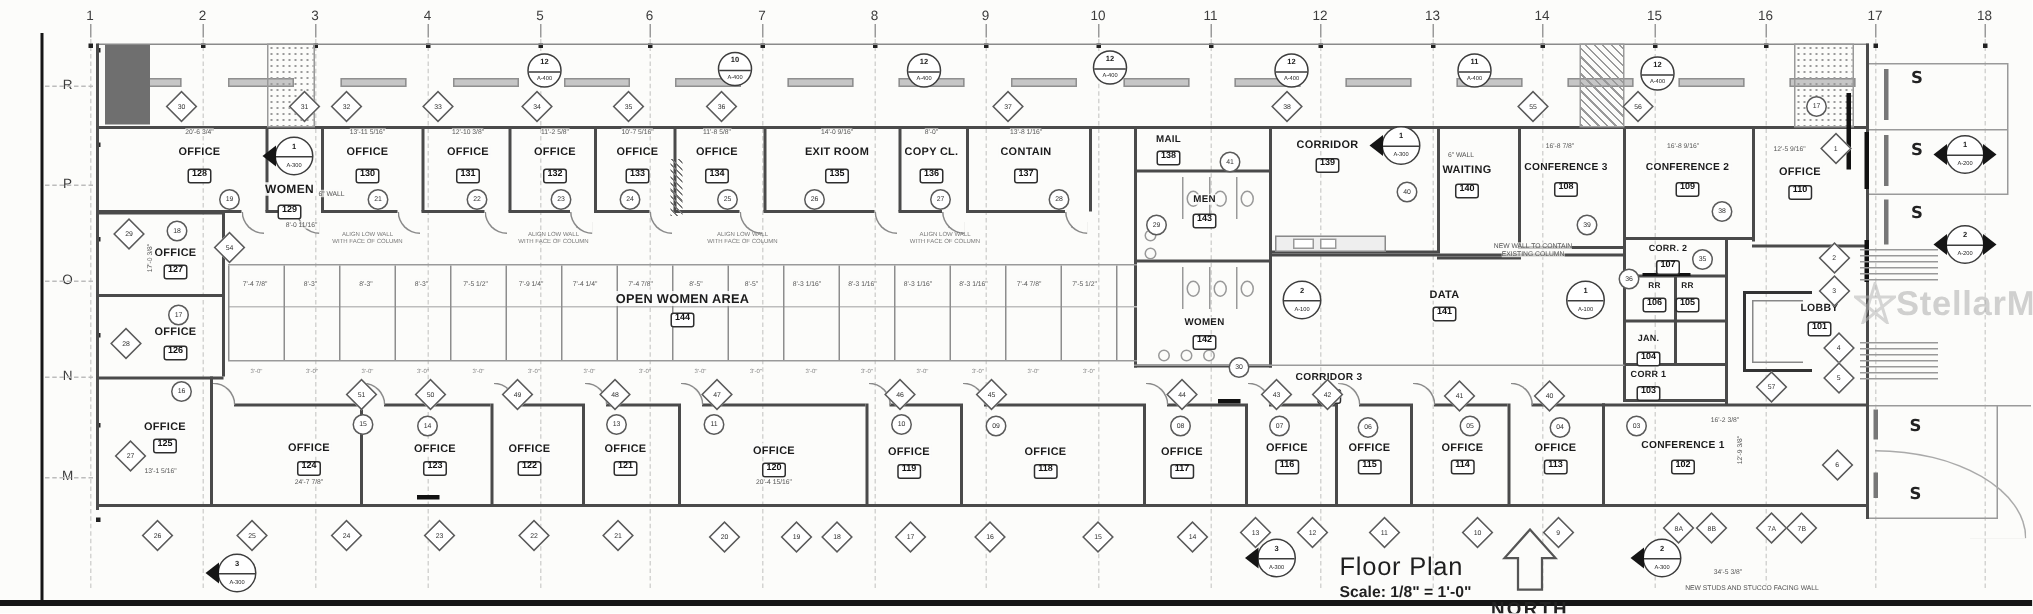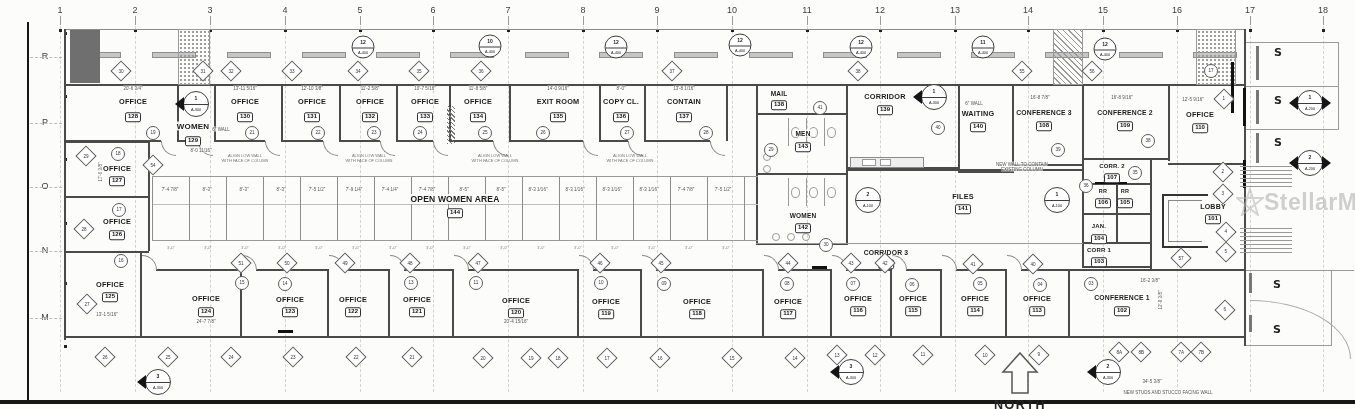--- a/index.html
+++ b/index.html
@@ -15,20 +15,24 @@
   .watermark span{font:700 23px "Liberation Sans",sans-serif;color:#ababab;letter-spacing:.5px;}
 </style>
 </head>
 <body>
 
 <div id="sheet">
 
   <div class="frame" style="left:27px;top:22px;width:2px;height:382px;"></div>
   <div class="frame" style="left:0;top:400px;width:1355px;height:4px;"></div>
 
+  <div class="titleblock">
+    <div class="plan-title">Floor Plan</div>
+    <div class="plan-scale">Scale: 1/8" = 1'-0"</div>
+  </div>
 
   <div class="north">
     <svg width="38" height="42" viewBox="0 0 38 42">
       <polygon points="19,1 36,20 27,20 27,41 11,41 11,20 2,20" fill="#fcfcfa" stroke="#555" stroke-width="1.5"></polygon>
     </svg>
     <div class="north-label">NORTH</div>
   </div>
 
   <div class="watermark">
     <svg width="28" height="28" viewBox="0 0 28 28">
@@ -362,21 +366,21 @@
     <div style="position: absolute; left: 117px; top: 221px; transform: translate(-50%, -50%); white-space: nowrap; font: 700 7.3px &quot;Liberation Sans&quot;, sans-serif; color: rgb(27, 27, 27); letter-spacing: 0.2px; background: rgba(252, 252, 250, 0.88); padding: 0px 1px;">OFFICE</div>
     <div style="position: absolute; left: 117px; top: 235px; transform: translate(-50%, -50%); border: 1px solid rgb(46, 46, 46); border-radius: 2px; background: rgb(255, 255, 255); padding: 0px 2px; font: 700 6px / 7.5px &quot;Liberation Sans&quot;, sans-serif; color: rgb(17, 17, 17);">126</div>
     <div style="position: absolute; left: 110px; top: 284px; transform: translate(-50%, -50%); white-space: nowrap; font: 700 7.3px &quot;Liberation Sans&quot;, sans-serif; color: rgb(27, 27, 27); letter-spacing: 0.2px; background: rgba(252, 252, 250, 0.88); padding: 0px 1px;">OFFICE</div>
     <div style="position: absolute; left: 110px; top: 297px; transform: translate(-50%, -50%); border: 1px solid rgb(46, 46, 46); border-radius: 2px; background: rgb(255, 255, 255); padding: 0px 2px; font: 700 6px / 7.5px &quot;Liberation Sans&quot;, sans-serif; color: rgb(17, 17, 17);">125</div>
     <div style="position: absolute; left: 455px; top: 199px; transform: translate(-50%, -50%); white-space: nowrap; font: 700 8.5px &quot;Liberation Sans&quot;, sans-serif; color: rgb(27, 27, 27); letter-spacing: 0.2px; background: rgba(252, 252, 250, 0.88); padding: 0px 1px;">OPEN WOMEN AREA</div>
     <div style="position: absolute; left: 455px; top: 213px; transform: translate(-50%, -50%); border: 1px solid rgb(46, 46, 46); border-radius: 2px; background: rgb(255, 255, 255); padding: 0px 2px; font: 700 6px / 7.5px &quot;Liberation Sans&quot;, sans-serif; color: rgb(17, 17, 17);">144</div>
     <div style="position: absolute; left: 803px; top: 133px; transform: translate(-50%, -50%); white-space: nowrap; font: 700 6.5px &quot;Liberation Sans&quot;, sans-serif; color: rgb(27, 27, 27); letter-spacing: 0.2px; background: rgba(252, 252, 250, 0.88); padding: 0px 1px;">MEN</div>
     <div style="position: absolute; left: 803px; top: 147px; transform: translate(-50%, -50%); border: 1px solid rgb(46, 46, 46); border-radius: 2px; background: rgb(255, 255, 255); padding: 0px 2px; font: 700 6px / 7.5px &quot;Liberation Sans&quot;, sans-serif; color: rgb(17, 17, 17);">143</div>
     <div style="position: absolute; left: 803px; top: 215px; transform: translate(-50%, -50%); white-space: nowrap; font: 700 6.5px &quot;Liberation Sans&quot;, sans-serif; color: rgb(27, 27, 27); letter-spacing: 0.2px; background: rgba(252, 252, 250, 0.88); padding: 0px 1px;">WOMEN</div>
     <div style="position: absolute; left: 803px; top: 228px; transform: translate(-50%, -50%); border: 1px solid rgb(46, 46, 46); border-radius: 2px; background: rgb(255, 255, 255); padding: 0px 2px; font: 700 6px / 7.5px &quot;Liberation Sans&quot;, sans-serif; color: rgb(17, 17, 17);">142</div>
-    <div style="position: absolute; left: 963px; top: 196px; transform: translate(-50%, -50%); white-space: nowrap; font: 700 7.3px &quot;Liberation Sans&quot;, sans-serif; color: rgb(27, 27, 27); letter-spacing: 0.2px; background: rgba(252, 252, 250, 0.88); padding: 0px 1px;">FILES</div>
+    <div style="position: absolute; left: 963px; top: 196px; transform: translate(-50%, -50%); white-space: nowrap; font: 700 7.3px &quot;Liberation Sans&quot;, sans-serif; color: rgb(27, 27, 27); letter-spacing: 0.2px; background: rgba(252, 252, 250, 0.88); padding: 0px 1px;">DATA</div>
     <div style="position: absolute; left: 963px; top: 209px; transform: translate(-50%, -50%); border: 1px solid rgb(46, 46, 46); border-radius: 2px; background: rgb(255, 255, 255); padding: 0px 2px; font: 700 6px / 7.5px &quot;Liberation Sans&quot;, sans-serif; color: rgb(17, 17, 17);">141</div>
     <div style="position: absolute; left: 886px; top: 252px; transform: translate(-50%, -50%); white-space: nowrap; font: 700 6.8px &quot;Liberation Sans&quot;, sans-serif; color: rgb(27, 27, 27); letter-spacing: 0.2px; background: rgba(252, 252, 250, 0.88); padding: 0px 1px;">CORRIDOR 3</div>
     <div style="position: absolute; left: 886px; top: 264px; transform: translate(-50%, -50%); border: 1px solid rgb(46, 46, 46); border-radius: 2px; background: rgb(255, 255, 255); padding: 0px 2px; font: 700 6px / 7.5px &quot;Liberation Sans&quot;, sans-serif; color: rgb(17, 17, 17);">112</div>
     <div style="position: absolute; left: 1112px; top: 166px; transform: translate(-50%, -50%); white-space: nowrap; font: 700 6px &quot;Liberation Sans&quot;, sans-serif; color: rgb(27, 27, 27); letter-spacing: 0.2px; background: rgba(252, 252, 250, 0.88); padding: 0px 1px;">CORR. 2</div>
     <div style="position: absolute; left: 1112px; top: 178px; transform: translate(-50%, -50%); border: 1px solid rgb(46, 46, 46); border-radius: 2px; background: rgb(255, 255, 255); padding: 0px 2px; font: 700 6px / 7.5px &quot;Liberation Sans&quot;, sans-serif; color: rgb(17, 17, 17);">107</div>
     <div style="position: absolute; left: 1103px; top: 191px; transform: translate(-50%, -50%); white-space: nowrap; font: 700 5.5px &quot;Liberation Sans&quot;, sans-serif; color: rgb(27, 27, 27); letter-spacing: 0.2px; background: rgba(252, 252, 250, 0.88); padding: 0px 1px;">RR</div>
     <div style="position: absolute; left: 1103px; top: 203px; transform: translate(-50%, -50%); border: 1px solid rgb(46, 46, 46); border-radius: 2px; background: rgb(255, 255, 255); padding: 0px 2px; font: 700 6px / 7.5px &quot;Liberation Sans&quot;, sans-serif; color: rgb(17, 17, 17);">106</div>
     <div style="position: absolute; left: 1125px; top: 191px; transform: translate(-50%, -50%); white-space: nowrap; font: 700 5.5px &quot;Liberation Sans&quot;, sans-serif; color: rgb(27, 27, 27); letter-spacing: 0.2px; background: rgba(252, 252, 250, 0.88); padding: 0px 1px;">RR</div>
     <div style="position: absolute; left: 1125px; top: 203px; transform: translate(-50%, -50%); border: 1px solid rgb(46, 46, 46); border-radius: 2px; background: rgb(255, 255, 255); padding: 0px 2px; font: 700 6px / 7.5px &quot;Liberation Sans&quot;, sans-serif; color: rgb(17, 17, 17);">105</div>
     <div style="position: absolute; left: 1099px; top: 226px; transform: translate(-50%, -50%); white-space: nowrap; font: 700 6px &quot;Liberation Sans&quot;, sans-serif; color: rgb(27, 27, 27); letter-spacing: 0.2px; background: rgba(252, 252, 250, 0.88); padding: 0px 1px;">JAN.</div>

